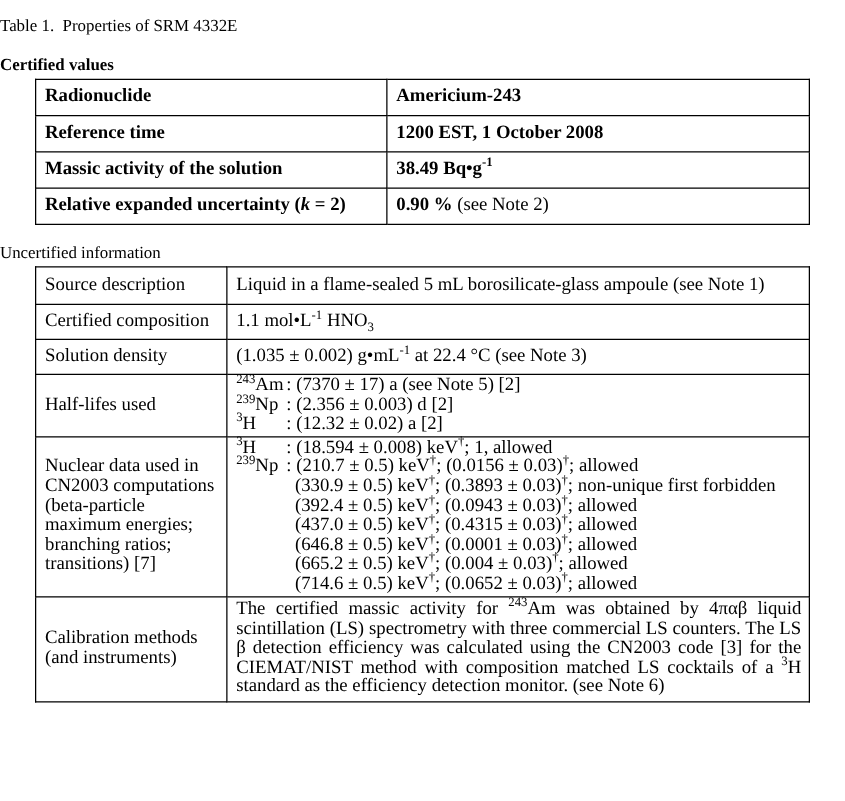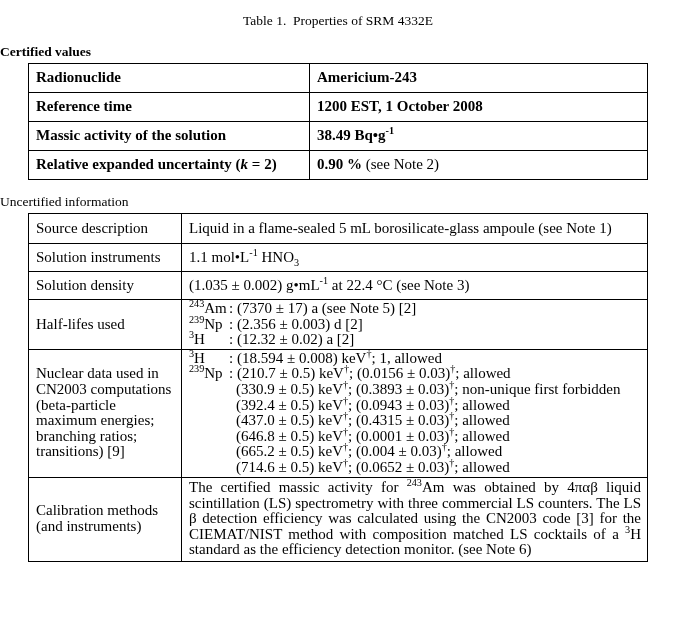--- a/index.html
+++ b/index.html
@@ -5,21 +5,21 @@
   * { box-sizing: border-box; }
   html, body {
     margin: 0; padding: 0;
     width: 676px; height: 641px;
     background: #ffffff; color: #000000;
     font-family: "Liberation Serif", "DejaVu Serif", serif;
   }
   .page { width: 676px; height: 641px; overflow: hidden; }
   .doc-title {
     margin-top: 13px;
-    text-align: center;
+    text-align: left;
     font-size: 13.5px;
     white-space: pre-wrap;
   }
   .section-heading { font-size: 13.5px; }
   .heading-certified { font-weight: bold; margin-top: 15px; margin-bottom: 3px; }
   .heading-uncertified { margin-top: 14px; margin-bottom: 3px; font-family: Liberation Serif, serif; }
   table.data {
     border-collapse: collapse;
     width: 620px;
     margin: 0 auto;
@@ -89,21 +89,21 @@
     <colgroup>
         <col style="width:153px">
         <col>
       </colgroup>
     <tbody>
       <tr class="h30">
         <td>Source description</td>
         <td>Liquid in a flame-sealed 5 mL borosilicate-glass ampoule (see Note 1)</td>
       </tr>
       <tr class="h28">
-        <td>Solution instruments</td>
+        <td>Certified composition</td>
         <td>1.1 mol•L<sup>-1</sup> HNO<sub>3</sub></td>
       </tr>
       <tr class="h28">
         <td>Solution density</td>
         <td>(1.035 ± 0.002) g•mL<sup>-1</sup> at 22.4 °C (see Note 3)</td>
       </tr>
       <tr class="h47">
         <td>Half-lifes used</td>
         <td class="cell-halflife">
           <div class="nuc-line">
@@ -114,21 +114,21 @@
             <span class="nuc"><sup>239</sup>Np</span>
             <span class="rest">: (2.356 ± 0.003) d [2]</span>
           </div>
           <div class="nuc-line">
             <span class="nuc"><sup>3</sup>H</span>
             <span class="rest">: (12.32 ± 0.02) a [2]</span>
           </div>
         </td>
       </tr>
       <tr class="h123">
-        <td>Nuclear data used in CN2003 computations (beta-particle maximum energies; branching ratios; transitions) [9]</td>
+        <td>Nuclear data used in CN2003 computations (beta-particle maximum energies; branching ratios; transitions) [7]</td>
         <td class="cell-nuclear">
           <div class="nuc-line">
             <span class="nuc"><sup>3</sup>H</span>
             <span class="rest">: (18.594 ± 0.008) keV<sup>†</sup>; 1, allowed</span>
           </div>
           <div class="nuc-line">
             <span class="nuc"><sup>239</sup>Np</span>
             <span class="rest">: (210.7 ± 0.5) keV<sup>†</sup>; (0.0156 ± 0.03)<sup>†</sup>; allowed</span>
           </div>
           <div class="nuc-line cont">

